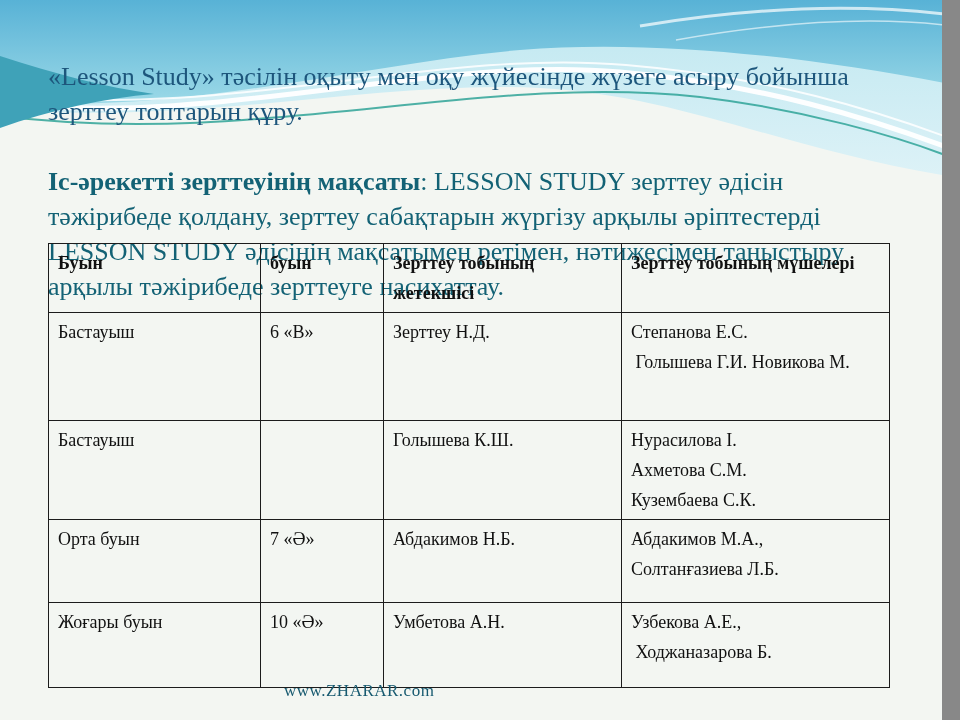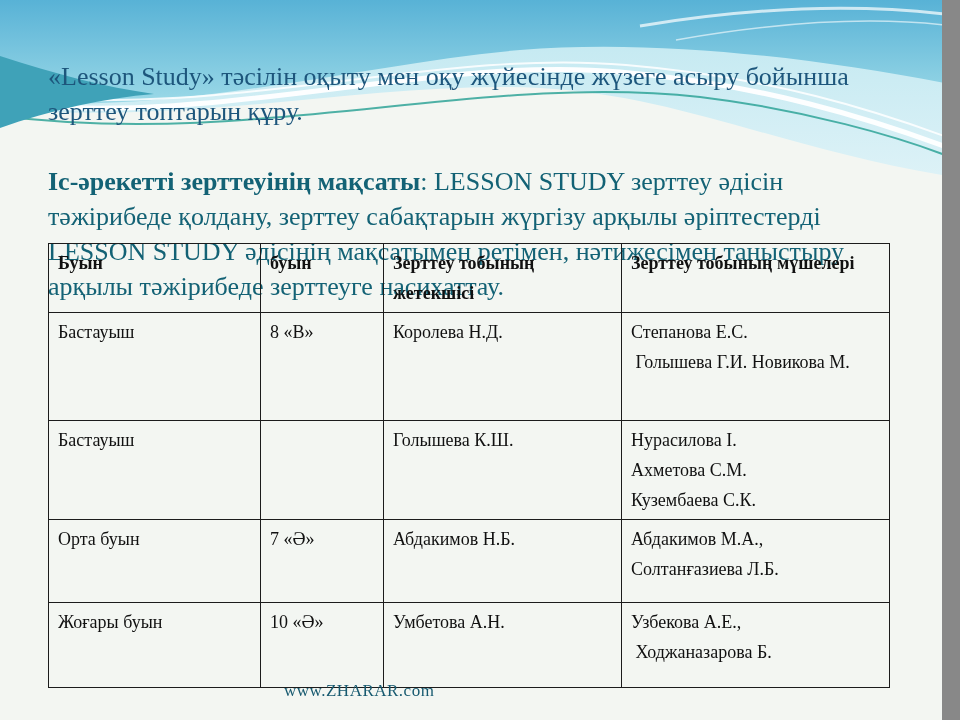--- a/index.html
+++ b/index.html
@@ -97,22 +97,22 @@
     <tbody>
         <tr style="height:58px">
       <th>Буын</th>
       <th>буын</th>
       <th>Зерттеу тобының
 жетекшісі</th>
       <th>Зерттеу тобының мүшелері</th>
     </tr>
     <tr style="height:108px">
       <td>Бастауыш</td>
-      <td>8 «В»</td>
-      <td>Королева Н.Д.</td>
+      <td>6 «В»</td>
+      <td>Зерттеу Н.Д.</td>
       <td>Степанова Е.С.
 &nbsp;Голышева Г.И. Новикова М.</td>
     </tr>
     <tr style="height:84px">
       <td>Бастауыш</td>
       <td></td>
       <td>Голышева К.Ш.</td>
       <td>Нурасилова І.
 Ахметова С.М.
 Кузембаева С.К.</td>

